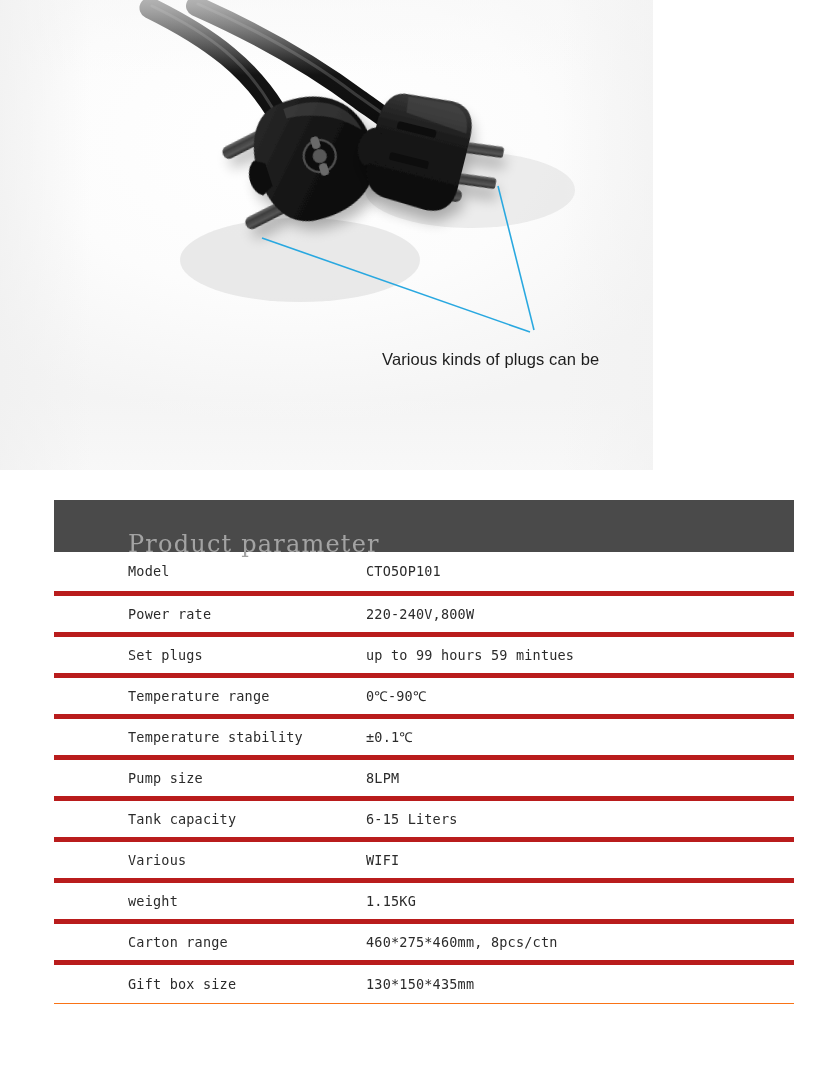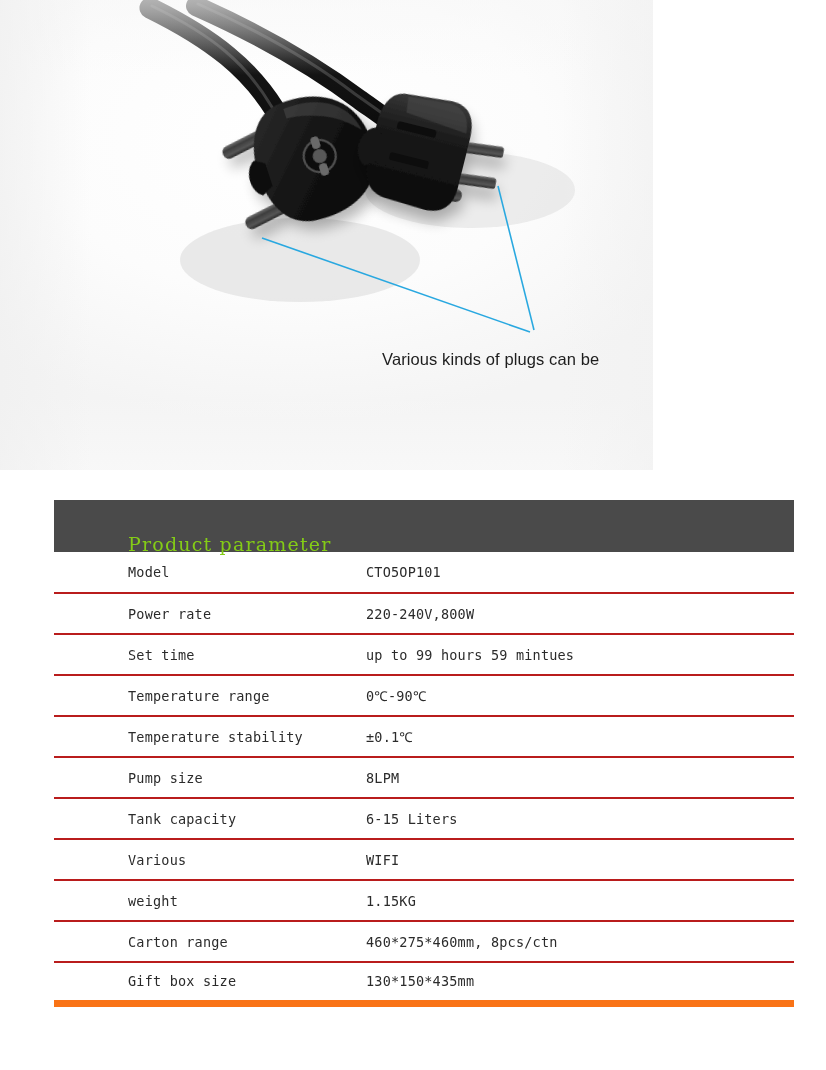--- a/index.html
+++ b/index.html
@@ -60,35 +60,35 @@
     width: 740px;
   }
   .params-header {
     background: #4a4a4a;
     height: 52px;
     display: flex;
     align-items: center;
     padding-left: 74px;
   }
   .params-header-title {
-    color: #84cc16;
+    color: #a3a3a3;
     font-family: "DejaVu Serif", serif;
-    font-size: 19px;
+    font-size: 24px;
     letter-spacing: 1.2px;
     margin-top: 36px;
   }
   .params-table {
     width: 100%;
     border-collapse: collapse;
     table-layout: fixed;
   }
   .params-table tr {
-    border-bottom: 2px solid #b91c1c;
-  }
-  .params-table tr:last-child { border-bottom: 7px solid #f97316; }
+    border-bottom: 5px solid #b91c1c;
+  }
+  .params-table tr:last-child { border-bottom: 1px solid #f97316; }
   .params-table td {
     height: 41px;
     font-family: "DejaVu Sans Mono", monospace;
     font-size: 13.5px;
     color: #2b2b2b;
     vertical-align: middle;
     letter-spacing: 0.2px;
   }
   .params-table td.label { padding-left: 74px; width: 292px; }
   .params-table td.value { padding-left: 20px; margin-top: 16px; }
@@ -198,21 +198,21 @@
     <tbody>
       <tr>
         <td class="label">Model</td>
         <td class="value">CTO5OP101</td>
       </tr>
       <tr>
         <td class="label">Power rate</td>
         <td class="value">220-240V,800W</td>
       </tr>
       <tr>
-        <td class="label">Set time</td>
+        <td class="label">Set plugs</td>
         <td class="value">up to 99 hours 59 mintues</td>
       </tr>
       <tr>
         <td class="label">Temperature range</td>
         <td class="value">0℃-90℃</td>
       </tr>
       <tr>
         <td class="label">Temperature stability</td>
         <td class="value">±0.1℃</td>
       </tr>

